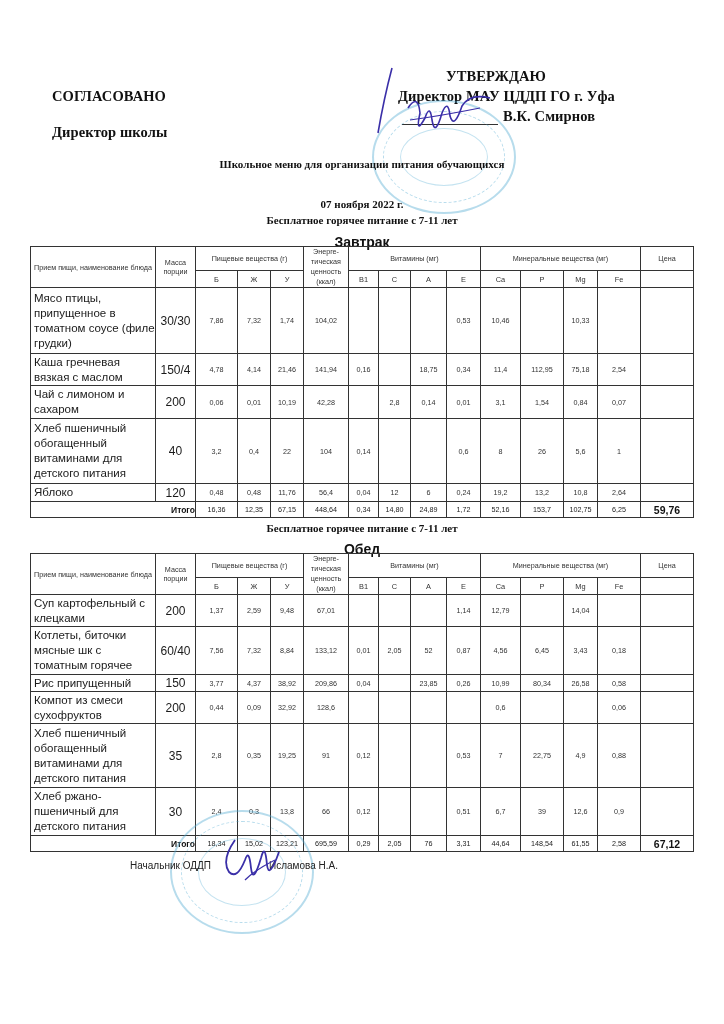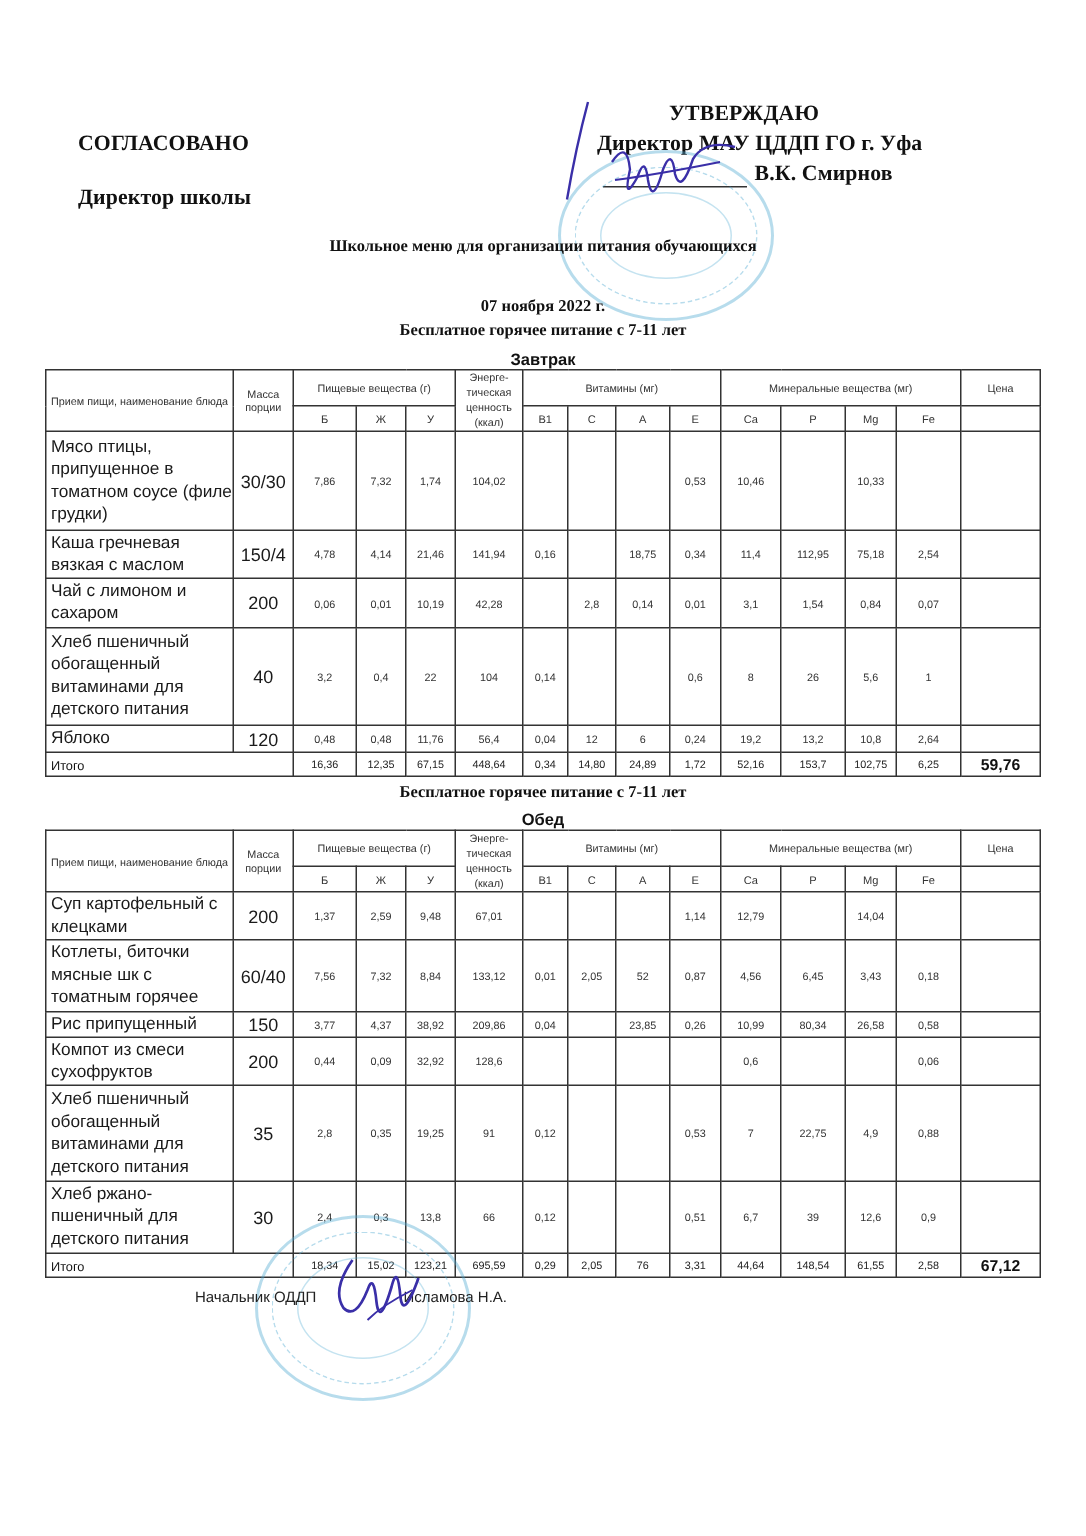--- a/index.html
+++ b/index.html
@@ -1,33 +1,33 @@
 <!DOCTYPE html>
 <html><head>
 <meta charset="utf-8">
 <style>
   html, body { margin: 0; padding: 0; background: #ffffff; }
   body { width: 724px; height: 1024px; position: relative; overflow: hidden; color: #111; }
   .sans { font-family: "Liberation Sans", "DejaVu Sans", sans-serif; }
   .abs { position: absolute; }
   .hdr { font-family: "Liberation Serif", serif; font-weight: bold; font-size: 14.5px; letter-spacing: 0.1px; }
   .center-title { position: absolute; left: 0; width: 724px; text-align: center; font-family: "Liberation Serif", serif; font-weight: bold; font-size: 11px; }
-  .meal-label { position: absolute; left: 0; width: 724px; text-align: center; font-family: "Liberation Sans", sans-serif; font-weight: bold; font-size: 11px; }
+  .meal-label { position: absolute; left: 0; width: 724px; text-align: center; font-family: "Liberation Sans", sans-serif; font-weight: bold; font-size: 14px; }
 
   table.menu { position: absolute; left: 30px; border-collapse: collapse; table-layout: fixed; font-family: "Liberation Sans", sans-serif; color: #222; }
   table.menu td, table.menu th { border: 1px solid #333; padding: 0; text-align: center; vertical-align: middle; font-weight: normal; overflow: hidden; }
   table.menu { border: 1.5px solid #222; }
   .h-top { font-size: 7.2px; line-height: 9px; height: 22px; color: #333; }
   .h-sub { font-size: 7.4px; height: 15px; color: #333; }
   .h-energy { font-size: 7.2px; line-height: 10px; color: #333; margin-left: 36px; }
   td.dish { text-align: left !important; font-size: 11.5px; line-height: 15px; padding-left: 3px !important; color: #1a1a1a; }
   td.mass { font-size: 12px; color: #1a1a1a; }
   td.num { font-size: 7.2px; color: #333; }
   tr.total td { font-size: 7.2px; height: 15px; }
-  tr.total td.total-label { text-align: left; font-weight: normal; font-size: 8.5px; padding-left: 3px; color: #111; }
+  tr.total td.total-label { text-align: right; font-weight: bold; font-size: 8.5px; padding-left: 3px; color: #111; }
   tr.total td.price { font-weight: bold; font-size: 10.5px; color: #111; }
 
   .stamp { position: absolute; border-radius: 50%; border: 2px solid rgba(80,170,210,0.55); opacity: 0.75; pointer-events: none; }
   .stamp::before { content: ""; position: absolute; inset: 9px; border-radius: 50%; border: 1.5px dashed rgba(80,170,210,0.55); }
   .stamp::after { content: ""; position: absolute; inset: 26px; border-radius: 50%; border: 1.2px solid rgba(80,170,210,0.45); }
   .signature { position: absolute; pointer-events: none; }
 </style>
 </head>
 <body>
 

